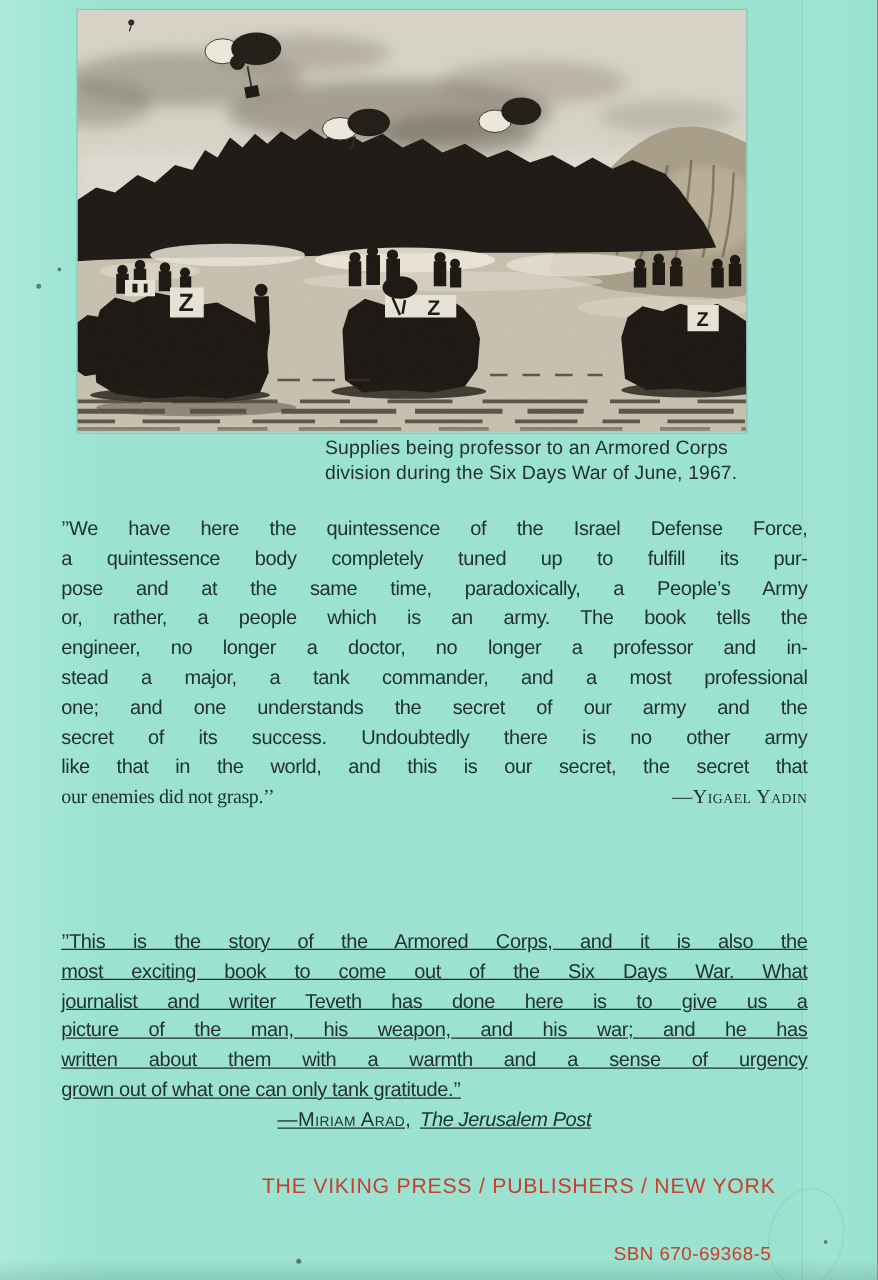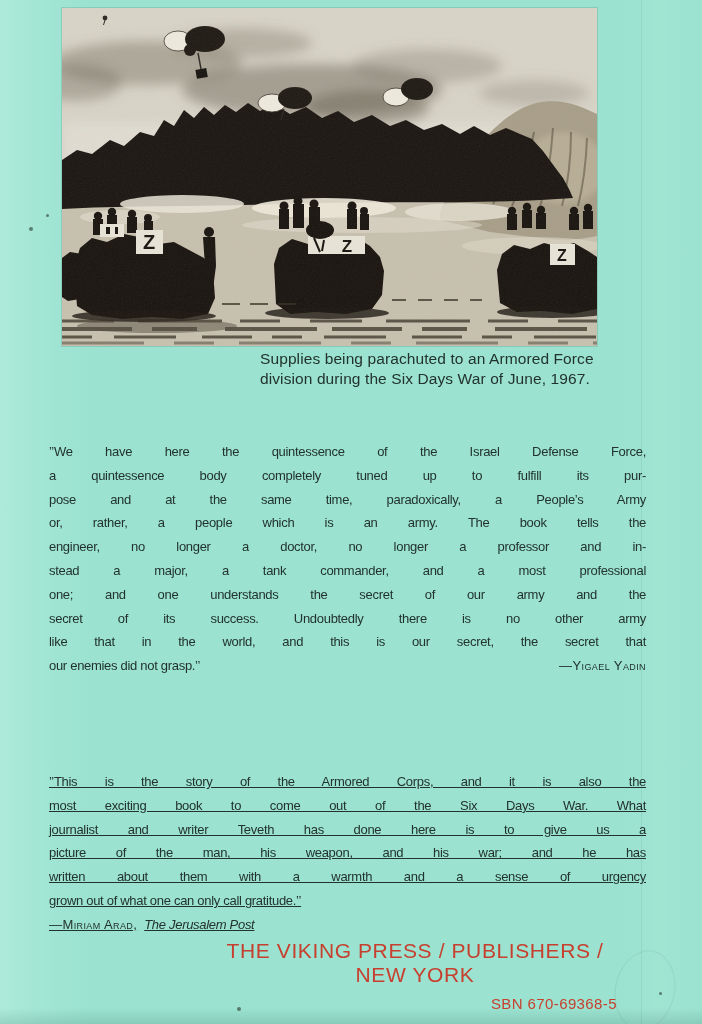--- a/index.html
+++ b/index.html
@@ -30,32 +30,32 @@
     position:absolute;left:62px;top:8px;width:535px;height:338px;
     box-shadow:0 0 0 1px rgba(0,30,25,0.12);
   }
   .photo svg{display:block;}
   .caption{
     position:absolute;left:260px;top:349px;width:360px;
     font-size:15.5px;line-height:20px;letter-spacing:0.1px;
   }
   .quote{
     position:absolute;left:49px;width:597px;
-    font-size:13px;line-height:23.8px;letter-spacing:-0.3px;margin-top:28px;
+    font-size:16px;line-height:23.8px;letter-spacing:-0.3px;
   }
   .q1{top:412px;}
   .q2{top:742px;text-decoration:underline;}
   .jline{text-align:justify;text-align-last:justify;white-space:normal;}
-  .closing-row{display:flex;justify-content:space-between;align-items:flex-start;}
+  .closing-row{display:flex;justify-content:space-between;align-items:flex-start;font-family:Liberation Serif, serif;}
   .smallcaps{font-variant:small-caps;letter-spacing:0.4px;}
-  .attr-row{text-align:left;}
+  .attr-row{text-align:center;}
   .italic{font-style:italic;margin-left:7px;}
   .publisher{
     position:absolute;left:205px;top:939px;width:420px;text-align:center;
-    color:#c7402f;font-size:21px;letter-spacing:0.6px;font-weight:400;
+    color:#c7402f;font-size:17px;letter-spacing:0.6px;font-weight:400;
   }
   .sbn{
     position:absolute;right:85px;top:995px;
     color:#c7402f;font-size:15px;letter-spacing:0.4px;
   }
 </style>
 </head>
 <body>
 
 <div class="cover">
@@ -219,21 +219,21 @@
         <path d="M160,296 H240" stroke-width="2" stroke-dasharray="18 10"></path>
         <path d="M330,292 H420" stroke-width="2" stroke-dasharray="14 12"></path>
         <ellipse cx="95" cy="318" rx="80" ry="7" fill="#2e2619" stroke="none" opacity="0.5"></ellipse>
       </g>
 
       <rect width="535" height="338" filter="url(#grain)" opacity="0.5"></rect>
     </svg>
   </div>
 
   <div class="caption">
-    <div>Supplies being parachuted to an Armored Force</div>
+    <div>Supplies being professor to an Armored Corps</div>
     <div>division during the Six Days War of June, 1967.</div>
   </div>
 
   <div class="quote q1">
     <div class="jline">’’We have here the quintessence of the Israel Defense Force,</div>
     <div class="jline">a quintessence body completely tuned up to fulfill its pur-</div>
     <div class="jline">pose and at the same time, paradoxically, a People’s Army</div>
     <div class="jline">or, rather, a people which is an army. The book tells the</div>
     <div class="jline">engineer, no longer a doctor, no longer a professor and in-</div>
     <div class="jline">stead a major, a tank commander, and a most professional</div>
@@ -245,21 +245,21 @@
       <span class="smallcaps">—Yigael Yadin</span>
     </div>
   </div>
 
   <div class="quote q2">
     <div class="jline">’’This is the story of the Armored Corps, and it is also the</div>
     <div class="jline">most exciting book to come out of the Six Days War. What</div>
     <div class="jline">journalist and writer Teveth has done here is to give us a</div>
     <div class="jline">picture of the man, his weapon, and his war; and he has</div>
     <div class="jline">written about them with a warmth and a sense of urgency</div>
-    <div>grown out of what one can only call gratitude.’’</div>
+    <div>grown out of what one can only tank gratitude.’’</div>
     <div class="attr-row">
       <span class="smallcaps">—Miriam Arad,</span><span class="italic">The Jerusalem Post</span>
     </div>
   </div>
 
   <div class="publisher">THE VIKING PRESS / PUBLISHERS / NEW YORK</div>
 
   <div class="sbn">SBN 670-69368-5</div>
 
   <div class="crease"></div>

